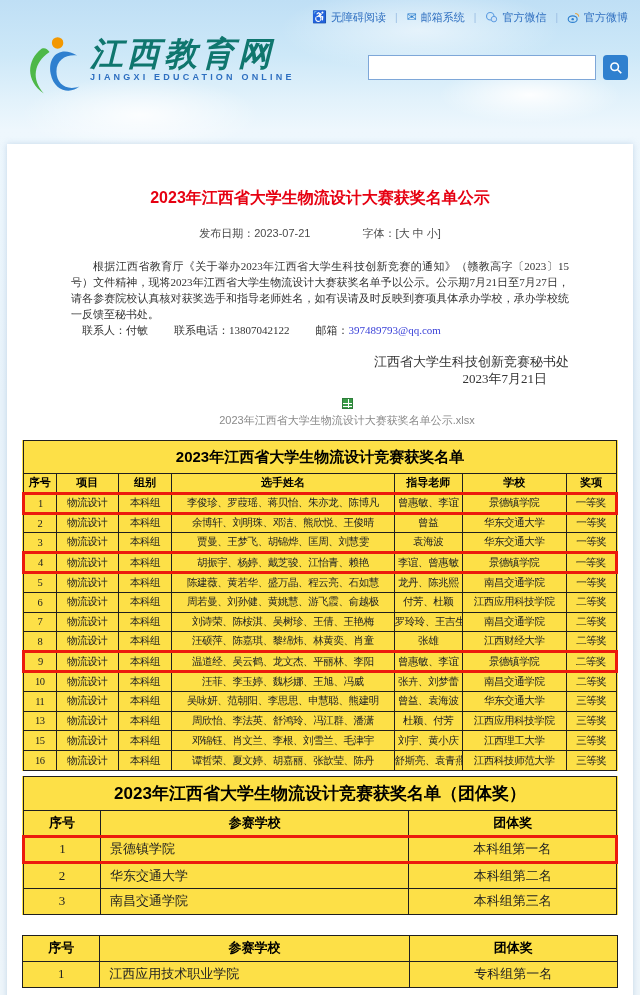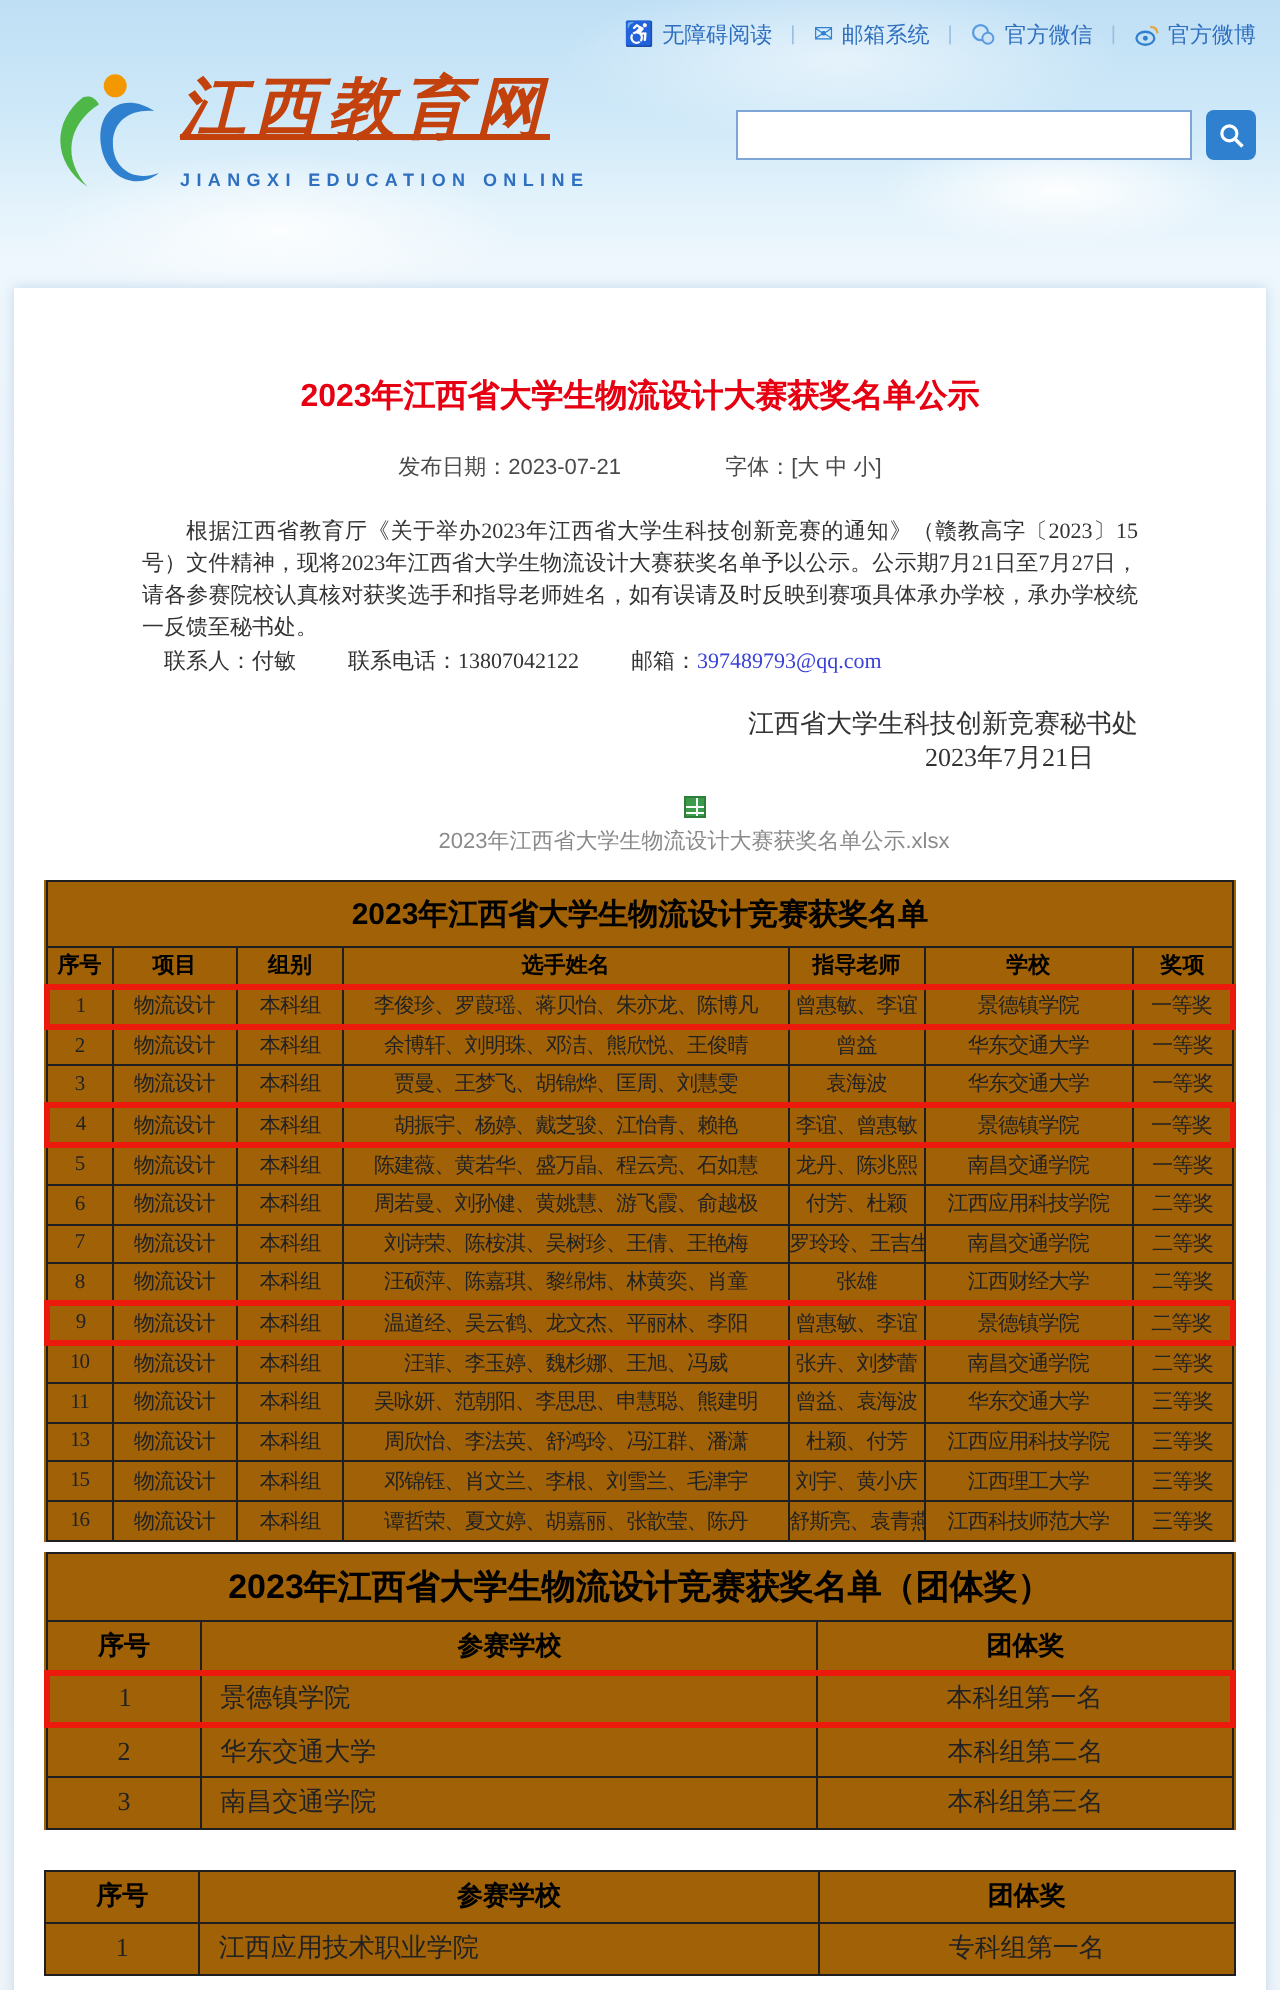--- a/index.html
+++ b/index.html
@@ -18,22 +18,22 @@
             display:flex; justify-content:flex-end; align-items:center; gap:9px;
             font-size:11px; color:#2f6fc0; }
   .topbar .item { display:flex; align-items:center; gap:4px; cursor:pointer; }
   .topbar .sep { color:#9abde2; font-size:10px; }
   .tb-ico { font-size:12px; color:#2f80cf; line-height:1; }
   .tb-svg { width:13px; height:13px; display:block; }
   
   .logo { position:absolute; top:36px; left:24px; display:flex; align-items:flex-start; gap:8px; }
   .logo-mark { width:58px; height:62px; }
   .logo-txt .cn { font-family:"DejaVu Serif", serif; font-style:italic; font-weight:bold;
-                  font-size:33px; color:#c2410c; letter-spacing:4px; line-height:1.1;text-decoration:underline; }
-  .logo-txt .en { font-size:9px; font-weight:bold; color:#2e6fc0; letter-spacing:3.2px; margin-top:13px; }
+                  font-size:33px; color:#0f766e; letter-spacing:4px; line-height:1.1; }
+  .logo-txt .en { font-size:9px; font-weight:bold; color:#2e6fc0; letter-spacing:3.2px; margin-top:0; }
   
   .search { position:absolute; top:55px; left:368px; display:flex; align-items:center; }
   .search input { width:228px; height:25px; border:1px solid #7ea7d8; background:#fff; padding:0 6px; font-size:12px; }
   .search button { width:25px; height:25px; margin-left:7px; border:none; border-radius:4px;
                    background:#2f80cf; display:flex; align-items:center; justify-content:center; cursor:pointer; }
   
   .card { position:absolute; top:144px; left:7px; width:626px; height:867px; background:#fff;
           box-shadow:0 0 6px rgba(120,160,200,.35); }
   .art-title { margin-top:44px; text-align:center; font-size:16px; font-weight:bold; color:#e60011; }
   .meta { margin-top:17px; text-align:center; font-size:11px; color:#4a4a4a; }
@@ -47,21 +47,21 @@
   .signature { margin:15px 64px 0 0; text-align:right; font-family:"Liberation Serif", serif;
                font-size:13px; line-height:17px; color:#333; }
   .signature .date { padding-right:22px; }
   .attach { margin:11px 0 0 54px; font-size:11px; color:#8a8a8a; display:flex; align-items:center; gap:4px; cursor:pointer;flex-direction:column; }
   .xls-ico { width:11px; height:11px; background:
              linear-gradient(#fff,#fff) 0 3.5px/11px 1px no-repeat,
              linear-gradient(#fff,#fff) 0 6.5px/11px 1px no-repeat,
              linear-gradient(#fff,#fff) 5px 0/1px 11px no-repeat,
              #3a9c48; border:1px solid #2e7d3a; }
   
-  table { border-collapse:collapse; table-layout:fixed; margin:0 auto; background:#a16207; }
+  table { border-collapse:collapse; table-layout:fixed; margin:0 auto; background:#fde047; }
   th,td { border:1px solid #1f1f1f; text-align:center; overflow:hidden; }
   th { font-family:"Liberation Sans", sans-serif; font-weight:bold; }
   td { font-family:"Liberation Serif", serif; }
   .t1 { width:596px; margin-top:12px; font-size:10.5px; }
   .t1 .ttl { font-size:15px; height:33px; }
   .t1 tr { height:19.8px; }
   .t1 td { white-space:nowrap; letter-spacing:-0.4px; color:#222; }
   .t1 th { font-size:11px; }
   .t2 { width:596px; font-size:13px; }
   .tbl2 { margin-top:5px; }

